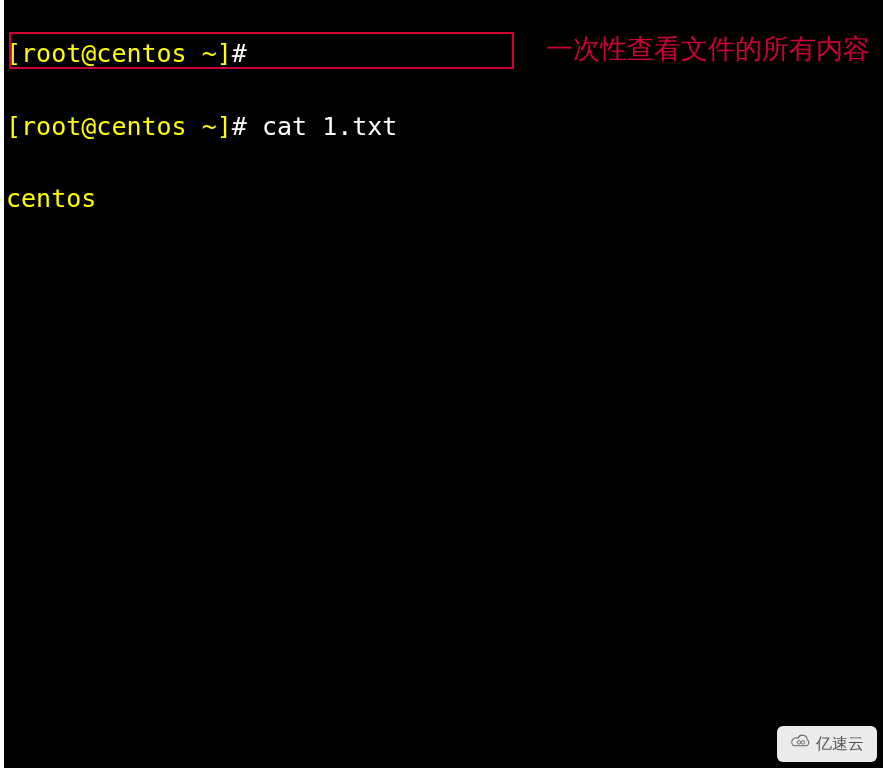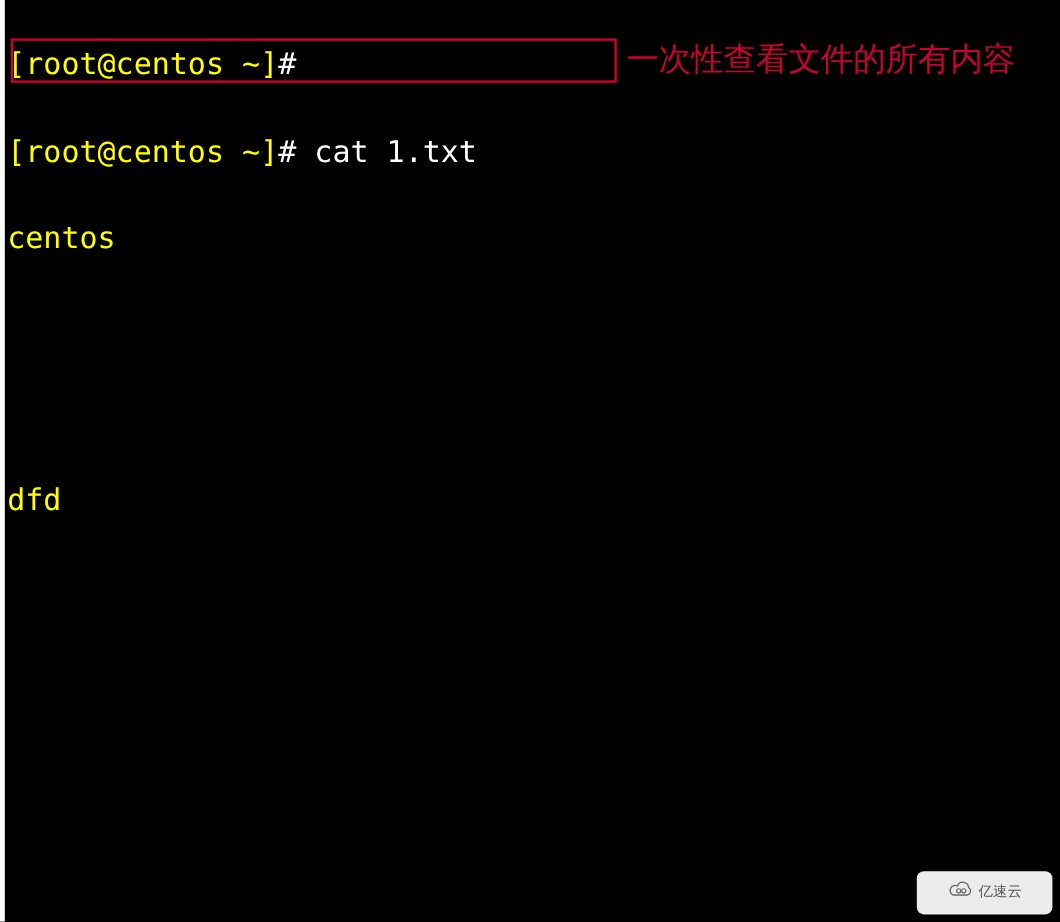--- a/index.html
+++ b/index.html
@@ -40,58 +40,57 @@
       top: 32px;
       left: 5px;
       width: 505px;
       height: 37px;
       border: 2px solid #cc0033;
       pointer-events: none;
     }
     .annotation {
       position: absolute;
       top: 36px;
-      left: 518px;
+      left: 542px;
       color: #cc0033;
       font-family: "Microsoft YaHei", "SimSun", sans-serif;
       font-size: 27px;
       line-height: 1;
       white-space: nowrap;
     }
     .watermark {
       position: absolute;
       right: 6px;
       bottom: 6px;
-      width: 113px;
+      width: 100px;
       height: 36px;
       background: rgba(255,255,255,0.92);
       border-radius: 6px;
       display: flex;
       align-items: center;
       justify-content: center;
       font-family: "Microsoft YaHei", sans-serif;
-      font-size: 12px;
+      font-size: 16px;
       color: #555;
       gap: 4px;
     }
     .watermark svg {
       width: 22px;
       height: 16px;
     }
   </style>
 </head>
 <body>
 
 <div class="terminal">
 <div class="line"><span>[</span><span>root</span><span>@</span><span>centos</span><span> </span><span>~</span><span>]</span><span class="prompt-hash">#</span><span class="cmd"></span></div>
 <div class="line"><span>[</span><span>root</span><span>@</span><span>centos</span><span> </span><span>~</span><span>]</span><span class="prompt-hash">#</span><span class="cmd"> cat 1.txt</span></div>
 <div class="line output">centos</div>
 <div class="line output"></div>
 <div class="line output"></div>
-<div class="line output">dfd</div>
 <div class="line output"></div>
 <div class="line output"></div>
 <div class="line output"></div>
 <div class="line output"></div>
 
 
 
 
 
 

